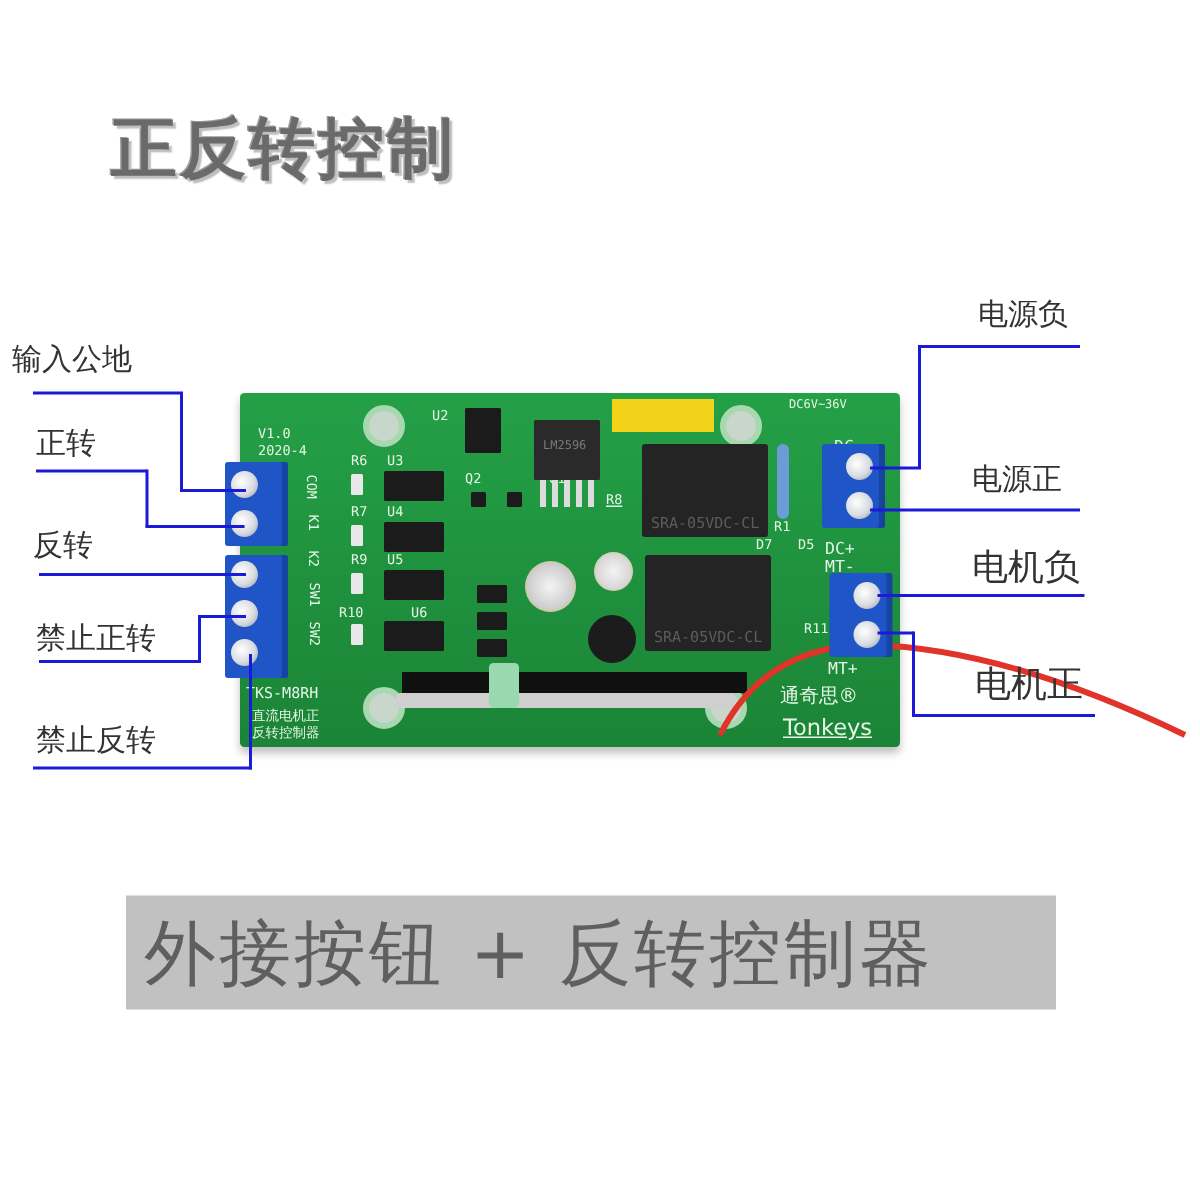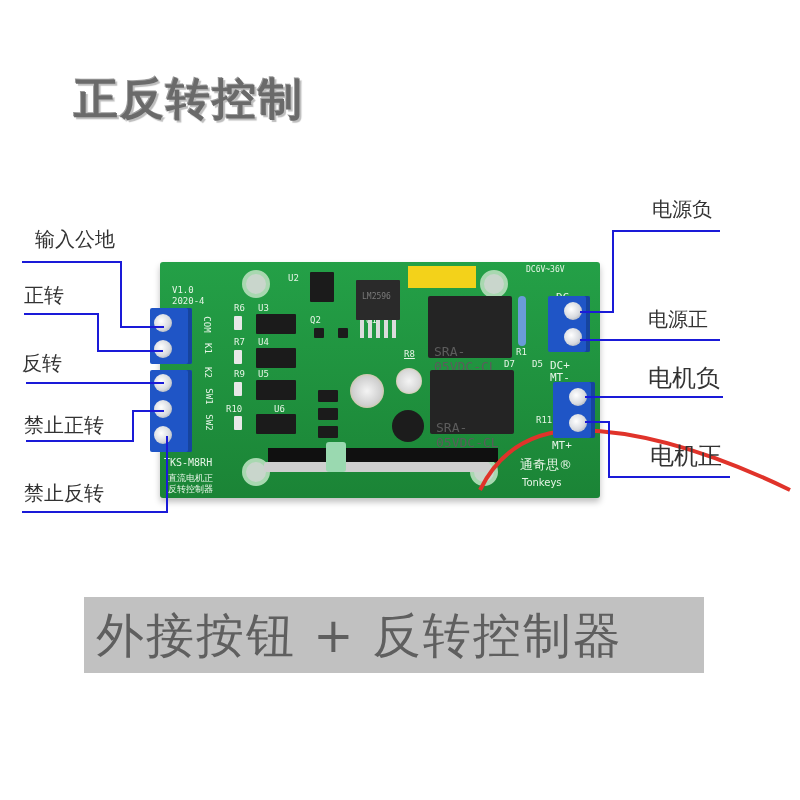--- a/index.html
+++ b/index.html
@@ -14,21 +14,21 @@
   
   .pcb{position:absolute;left:160px;top:262px;width:440px;height:236px;background:#1f8a3c;border-radius:3px;
     box-shadow:0 4px 6px rgba(0,0,0,0.25);background-image:linear-gradient(180deg,#24a047 0%,#1b8436 100%);}
   .silk{position:absolute;color:#e6f5e6;font-family:"DejaVu Sans Mono",monospace;font-size:9px;line-height:1;white-space:nowrap;}
   .hole{position:absolute;width:28px;height:28px;border-radius:50%;background:#c9d6cc;border:4px solid #a8d8b0;box-sizing:border-box;}
   .term{position:absolute;background:#1f55c6;border-radius:2px;box-shadow:inset -4px 0 0 #16449e;}
   .screw{position:absolute;width:18px;height:18px;border-radius:50%;background:radial-gradient(circle at 40% 40%,#ffffff 0%,#d8dbe0 55%,#8d96a3 100%);}
   .chip{position:absolute;background:#1b1b1b;border-radius:1px;}
   .pad{position:absolute;background:#e8e8e8;border-radius:1px;}
   .relay{position:absolute;background:#242424;border-radius:2px;}
-  .relaytxt{position:absolute;color:#5c5c5c;font-size:13px;font-family:"DejaVu Sans Mono",monospace;}
+  .relaytxt{position:absolute;color:#5c5c5c;font-size:10px;font-family:"DejaVu Sans Mono",monospace;}
   .yellow{position:absolute;background:#f3d21a;}
   .cap{position:absolute;border-radius:50%;}
   .header{position:absolute;background:#101010;}
   .pin{position:absolute;background:#dcdcdc;}
   .wire{position:absolute;}
   .bottom-box{position:absolute;left:84px;top:597px;width:620px;height:76px;background:#c1c1c1;}
   .bottom-text{position:absolute;left:96px;top:604px;font-size:48px;color:#5f5f5f;letter-spacing:2px;white-space:nowrap;}
 </style>
 </head>
 <body>
@@ -81,21 +81,21 @@
   </div>
   <div class="pin" style="left:200px;top:58px;width:4px;height:18px;"></div>
   <div class="pin" style="left:208px;top:58px;width:4px;height:18px;"></div>
   <div class="pin" style="left:216px;top:58px;width:4px;height:18px;"></div>
   <div class="pin" style="left:224px;top:58px;width:4px;height:18px;"></div>
   <div class="pin" style="left:232px;top:58px;width:4px;height:18px;"></div>
 
   <div class="cap" style="left:190px;top:112px;width:34px;height:34px;background:radial-gradient(circle,#f4f4f4 0%,#cfcfcf 60%,#c7b44a 100%);"></div>
   <div class="cap" style="left:236px;top:106px;width:26px;height:26px;background:radial-gradient(circle,#f4f4f4 0%,#d8d8d8 60%,#c7b44a 100%);"></div>
   <div class="cap" style="left:232px;top:148px;width:32px;height:32px;background:#1c1c1c;"></div>
-  <div class="silk" style="left:244px;top:88px;text-decoration:underline;">R8</div>
+  <div class="silk" style="left:244px;top:68px;text-decoration:underline;">R8</div>
 
   <div class="yellow" style="left:248px;top:4px;width:68px;height:22px;"></div>
 
   <div class="relay" style="left:268px;top:34px;width:84px;height:62px;">
     <div class="relaytxt" style="left:6px;top:48px;">SRA-05VDC-CL</div>
   </div>
   <div class="relay" style="left:270px;top:108px;width:84px;height:64px;">
     <div class="relaytxt" style="left:6px;top:50px;">SRA-05VDC-CL</div>
   </div>
 
@@ -108,21 +108,21 @@
   <div class="silk" style="left:390px;top:98px;font-size:11px;">DC+</div>
   <div class="silk" style="left:390px;top:110px;font-size:11px;">MT-</div>
   <div class="silk" style="left:392px;top:178px;font-size:11px;">MT+</div>
   <div class="silk" style="left:376px;top:154px;">R11</div>
 
   <div class="header" style="left:108px;top:186px;width:230px;height:14px;"></div>
   <div style="position:absolute;left:104px;top:200px;width:226px;height:10px;background:#cfcfcf;border-radius:3px;"></div>
   <div style="position:absolute;left:166px;top:180px;width:20px;height:30px;background:#9ad9b0;border-radius:3px;"></div>
 
   <div class="silk" style="left:360px;top:196px;font-size:13px;font-family:'DejaVu Sans',sans-serif;">通奇思®</div>
-  <div class="silk" style="left:362px;top:216px;font-size:10px;font-family:'DejaVu Sans',sans-serif;">Tonkeys</div>
+  <div class="silk" style="left:362px;top:216px;font-size:15px;font-family:'DejaVu Sans',sans-serif;text-decoration:underline;">Tonkeys</div>
 
   <div class="silk" style="left:4px;top:196px;font-size:10px;">TKS-M8RH</div>
   <div class="silk" style="left:8px;top:212px;font-size:9px;font-family:'DejaVu Sans',sans-serif;">直流电机正</div>
   <div class="silk" style="left:8px;top:223px;font-size:9px;font-family:'DejaVu Sans',sans-serif;">反转控制器</div>
 </div>
 
 <svg class="wire" style="left:470px;top:410px;" width="330" height="90">
   <path d="M10 80 Q40 20 110 20 Q200 22 320 80" stroke="#e0332a" stroke-width="4" fill="none"></path>
 </svg>
 
@@ -134,21 +134,21 @@
 <div class="screw" style="left:154px;top:400px;"></div>
 <div class="screw" style="left:154px;top:426px;"></div>
 
 <div class="term" style="left:548px;top:296px;width:42px;height:56px;"></div>
 <div class="screw" style="left:564px;top:302px;"></div>
 <div class="screw" style="left:564px;top:328px;"></div>
 <div class="term" style="left:553px;top:382px;width:42px;height:56px;"></div>
 <div class="screw" style="left:569px;top:388px;"></div>
 <div class="screw" style="left:569px;top:414px;"></div>
 
-<div class="label" style="left:35px;top:226px;">输入公地</div>
+<div class="label" style="left:8px;top:226px;">输入公地</div>
 <div class="label" style="left:24px;top:282px;">正转</div>
 <div class="label" style="left:22px;top:350px;">反转</div>
 <div class="label" style="left:24px;top:412px;">禁止正转</div>
 <div class="label" style="left:24px;top:480px;">禁止反转</div>
 
 <div class="line h" style="left:22px;top:261px;width:98px;"></div>
 <div class="line v" style="left:120px;top:261px;height:66px;"></div>
 <div class="line h" style="left:120px;top:326px;width:44px;"></div>
 
 <div class="line h" style="left:24px;top:313px;width:74px;"></div>

